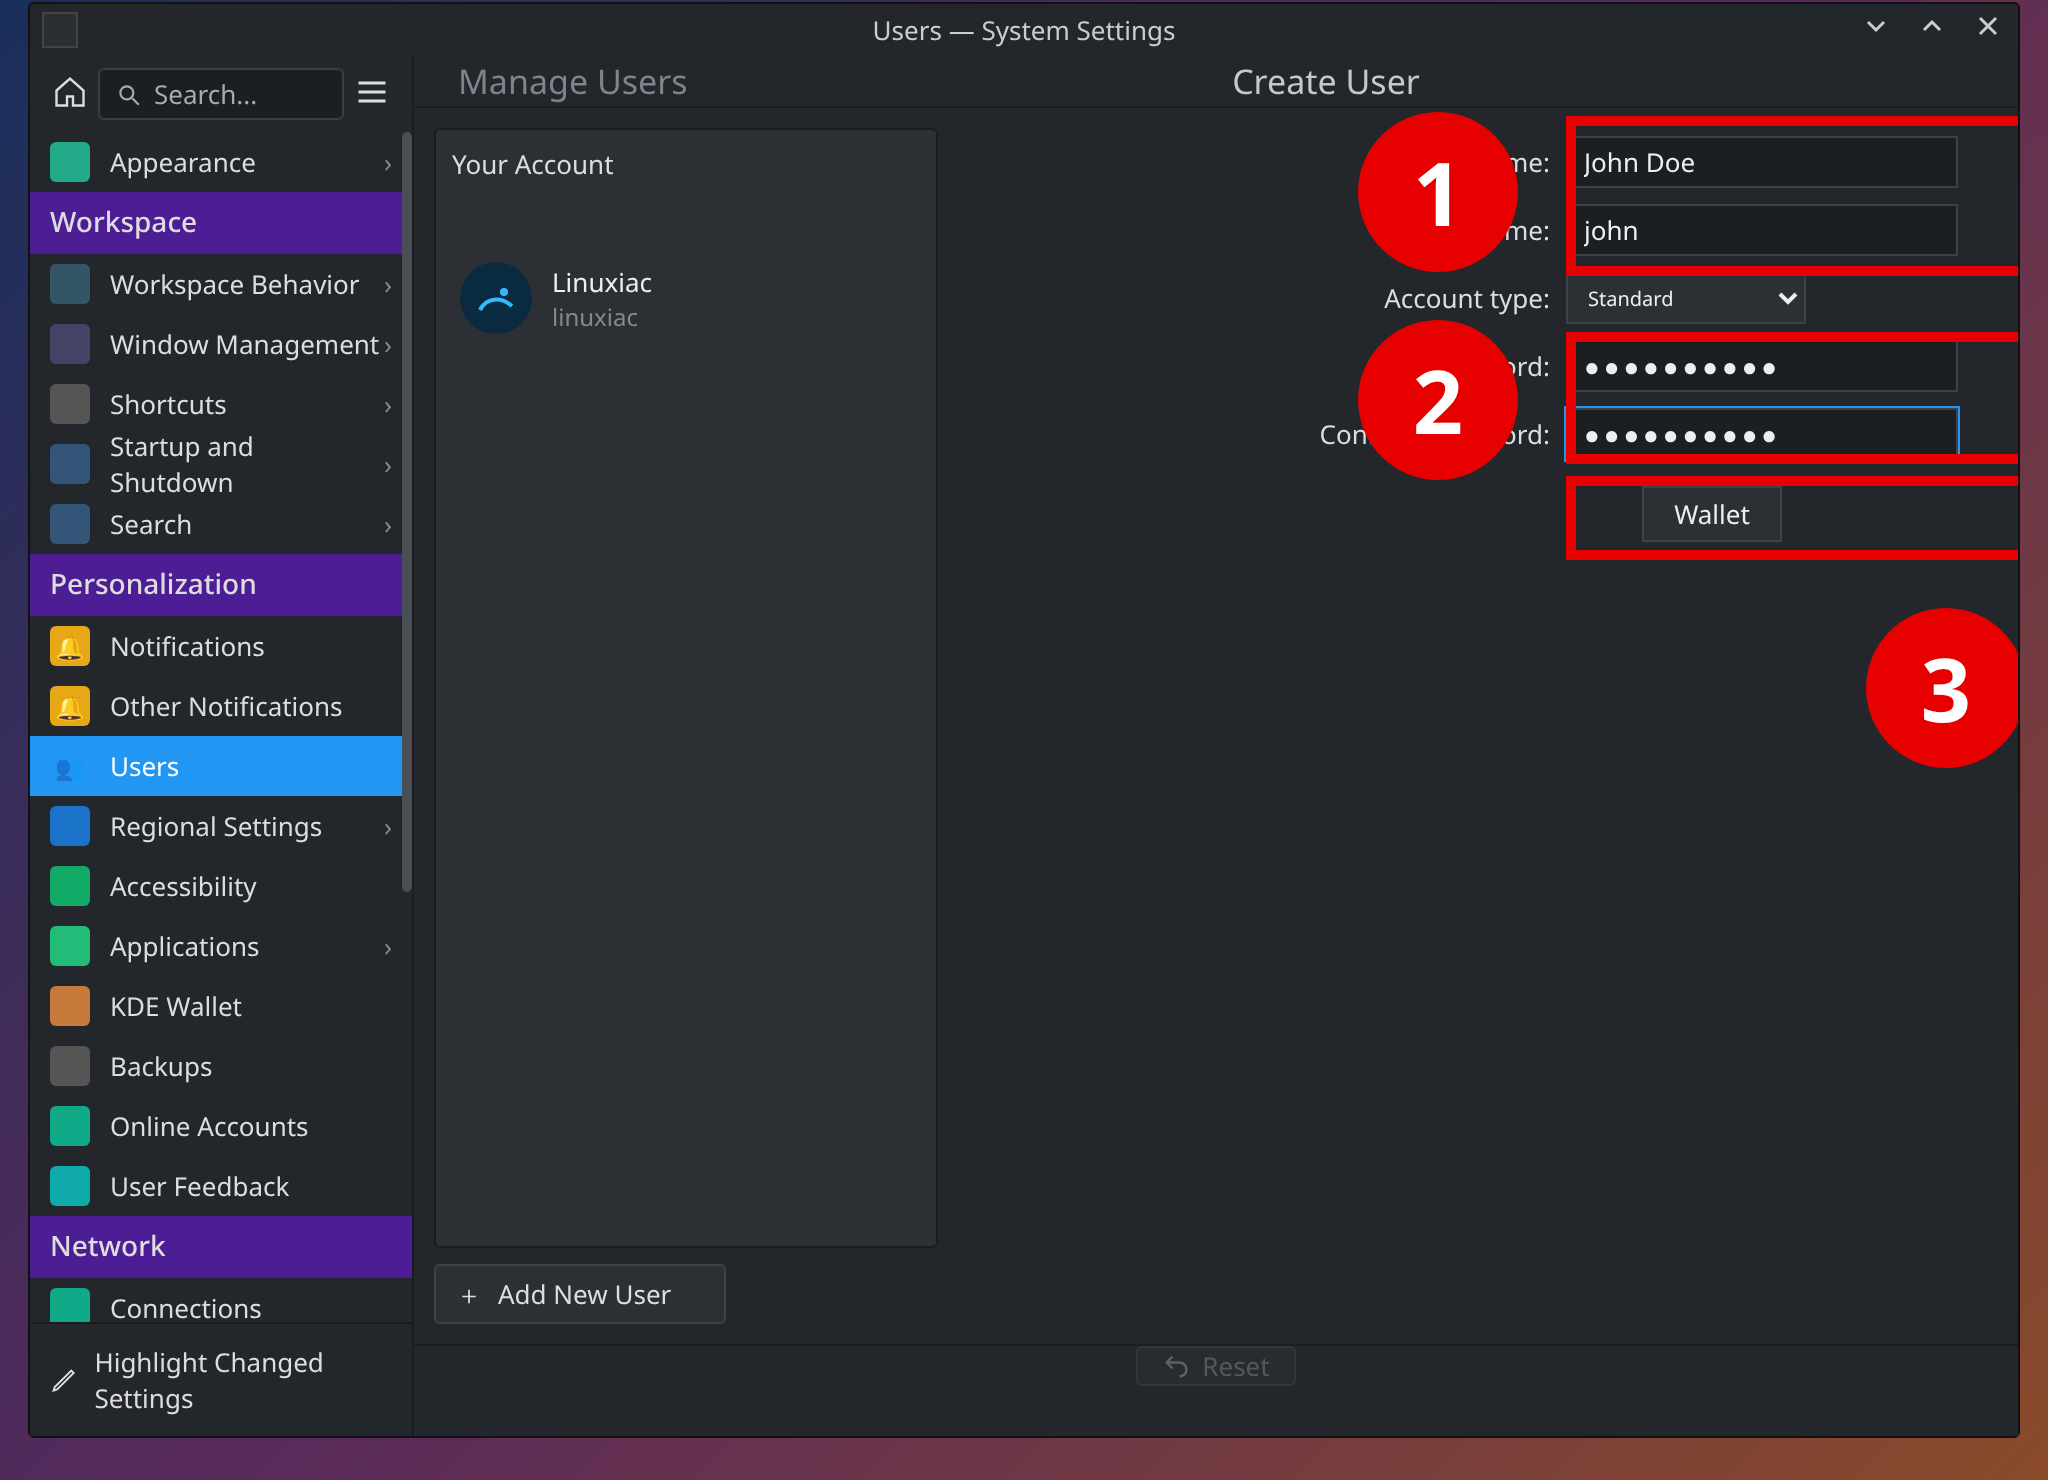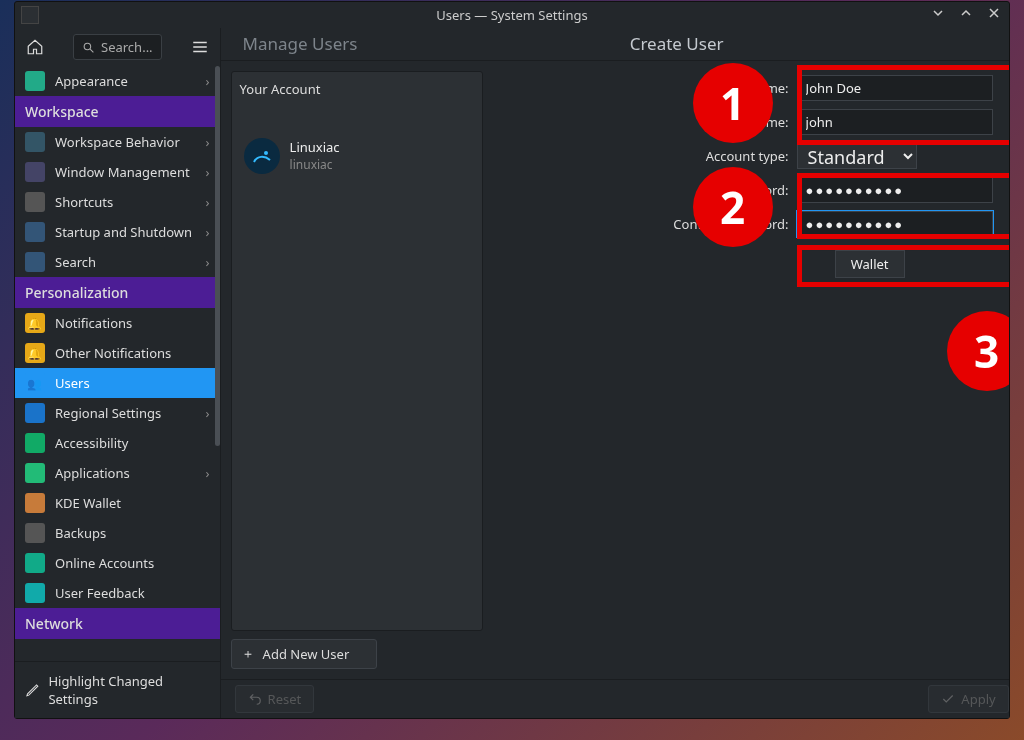--- a/index.html
+++ b/index.html
@@ -5,21 +5,21 @@
   * { box-sizing: border-box; margin: 0; padding: 0; font-family: "Noto Sans", "Segoe UI", sans-serif; }
   body { width: 1024px; height: 740px; background: linear-gradient(135deg,#1a2f5a,#5a2a5a,#8a4a2a); overflow: hidden; position: relative; }
   .window { position:absolute; top:1px; left:14px; width:996px; height:718px; background:#23272b; border:1px solid #111; border-radius:3px; display:flex; flex-direction:column; }
   .titlebar { height:26px; display:flex; align-items:center; justify-content:center; position:relative; color:#ccc; font-size:13px; }
   .titlebar .winicon { position:absolute; left:6px; top:4px; width:18px; height:18px; background:#2b2f33; border:1px solid #444; }
   .wincontrols { position:absolute; right:6px; top:2px; display:flex; gap:10px; color:#ccc; }
   .wincontrols span { width:18px; height:18px; display:flex; align-items:center; justify-content:center; cursor:pointer; font-size:14px; }
   .body { flex:1; display:flex; overflow:hidden; }
   
   .sidebar { width:268px; background:#23272b; display:flex; flex-direction:column; border-right:1px solid #1a1d20; }
-  .sidebar-top { display:flex; align-items:center; padding:6px 8px; gap:26px; }
+  .sidebar-top { display:flex; align-items:flex-start; padding:6px 8px; gap:2px; }
   .home-icon { width:24px; height:24px; display:flex; align-items:center; justify-content:center; color:#ccc; cursor:pointer; }
   .search { flex:1; background:#1c1f22; border:1px solid #3a3f44; border-radius:3px; height:26px; display:flex; align-items:center; padding:0 8px; color:#aaa; font-size:13px; }
   .search svg { margin-right:6px; }
   .hamburger { width:24px; height:24px; display:flex; align-items:center; justify-content:center; color:#ccc; cursor:pointer; }
   .scroll { flex:1; overflow-y:auto; position:relative; }
   .section-header { color:#ddd; font-size:14px; padding:6px 10px; background:#4c1d95; font-weight:500; }
   .item { display:flex; align-items:center; height:30px; padding:0 10px; color:#ddd; font-size:13px; cursor:pointer; position:relative; }
   .item.active { background:#2196f3; color:#fff; }
   .item .icon { width:20px; height:20px; margin-right:10px; display:flex; align-items:center; justify-content:center; border-radius:3px; font-size:12px; }
   .item .chev { margin-left:auto; color:#888; font-size:13px; }
@@ -35,23 +35,23 @@
   .userlist .lbl { color:#ddd; font-size:13px; margin-bottom:6px; }
   .useritem { display:flex; align-items:center; gap:10px; padding:4px; cursor:pointer; }
   .avatar { width:36px; height:36px; border-radius:50%; background:#0a2a40; display:flex; align-items:center; justify-content:center; }
   .useritem .names .n { color:#eee; font-size:13px; }
   .useritem .names .u { color:#888; font-size:12px; }
   .addbtn { margin-top:8px; width:146px; height:30px; background:#2c3034; border:1px solid #3d4248; border-radius:3px; color:#ddd; font-size:13px; display:flex; align-items:center; padding:0 10px; gap:8px; cursor:pointer; }
   .form { flex:1; padding:0 20px 0 0; position:relative; }
   .row { display:flex; align-items:center; height:34px; margin-bottom:0; }
   .row .lbl { width:300px; text-align:right; color:#ddd; font-size:13px; padding-right:8px; }
   .row input[type=text], .row input[type=password] { width:196px; height:26px; background:#1c1f22; border:1px solid #3d4248; color:#eee; padding:0 8px; font-size:13px; }
-  .row select { width:120px; height:26px; background:#2c3034; border:1px solid #3d4248; color:#eee; padding:0 6px; font-size:18px; }
+  .row select { width:120px; height:26px; background:#2c3034; border:1px solid #3d4248; color:#eee; padding:0 6px; font-size:10px; }
   .createbtn { width:70px; height:28px; background:#2c3034; border:1px solid #3d4248; color:#eee; font-size:13px; cursor:pointer; }
-  .footer { height:46px; border-top:1px solid #1a1d20; display:flex; align-items:center; padding:0 14px; gap:28px; }
+  .footer { height:46px; border-top:1px solid #1a1d20; display:flex; align-items:center; padding:0 14px; gap:28px;flex-direction:column; }
   .footer .btn { height:28px; background:#2c3034; border:1px solid #3d4248; color:#777; font-size:13px; padding:0 12px; border-radius:3px; display:flex; align-items:center; gap:6px; }
   .footer .btn.disabled { opacity:.6; }
   .footer .spacer { flex:1; }
   
   .badge { position:absolute; width:80px; height:80px; border-radius:50%; background:#e60000; color:#fff; display:flex; align-items:center; justify-content:center; font-size:44px; font-weight:bold; z-index:50; }
   .redbox { position:absolute; border:5px solid #e60000; z-index:40; }
   
   .ic-app{background:#2a8;} .ic-wb{background:#356;} .ic-wm{background:#446;} .ic-sc{background:#555;} .ic-ss{background:#357;} .ic-se{background:#357;}
   .ic-no{background:#e6a817;} .ic-on{background:#e6a817;} .ic-us{background:#2196f3;} .ic-rs{background:#1a73c9;} .ic-ac{background:#1a6;} .ic-ap{background:#2b7;}
   .ic-bk{background:#555;} .ic-kw{background:#c77b3a;} .ic-oa{background:#1a8; } .ic-uf{background:#1aa;} .ic-co{background:#1a8;}
@@ -175,20 +175,24 @@
           </div>
         <div class="item">
             <div class="icon ic-oa"></div>
             <span>Online Accounts</span>
           </div>
         <div class="item">
             <div class="icon ic-uf"></div>
             <span>User Feedback</span>
           </div>
         <div class="section-header">Network</div>
+        <div class="item">
+            <div class="icon ic-co"></div>
+            <span>Connections</span>
+          </div>
         <div class="scrollthumb"></div>
       </div>
 
       <div class="sidebar-bottom">
         <svg width="16" height="16" viewBox="0 0 24 24">
             <path d="M3 21 L6 20 L20 6 L18 4 L4 18 Z" fill="none" stroke="#ddd" stroke-width="1.6"></path>
           </svg>
         <span>Highlight Changed Settings</span>
       </div>
     </div>

